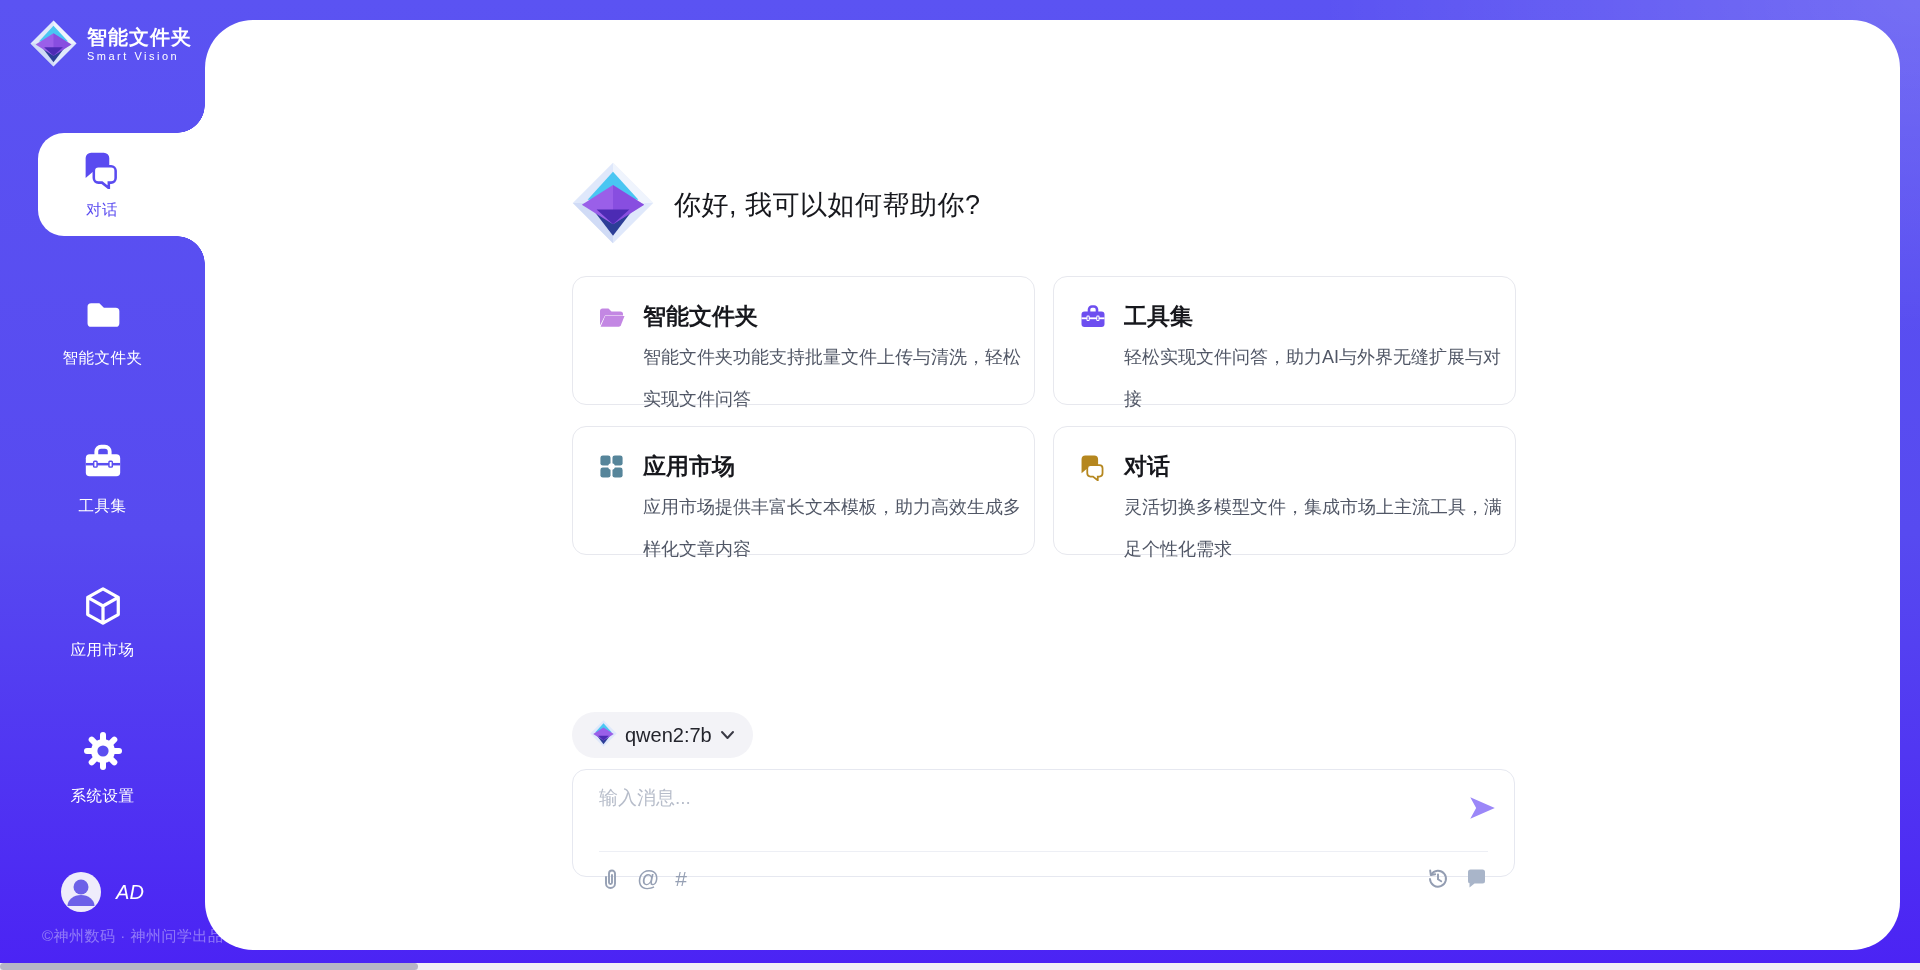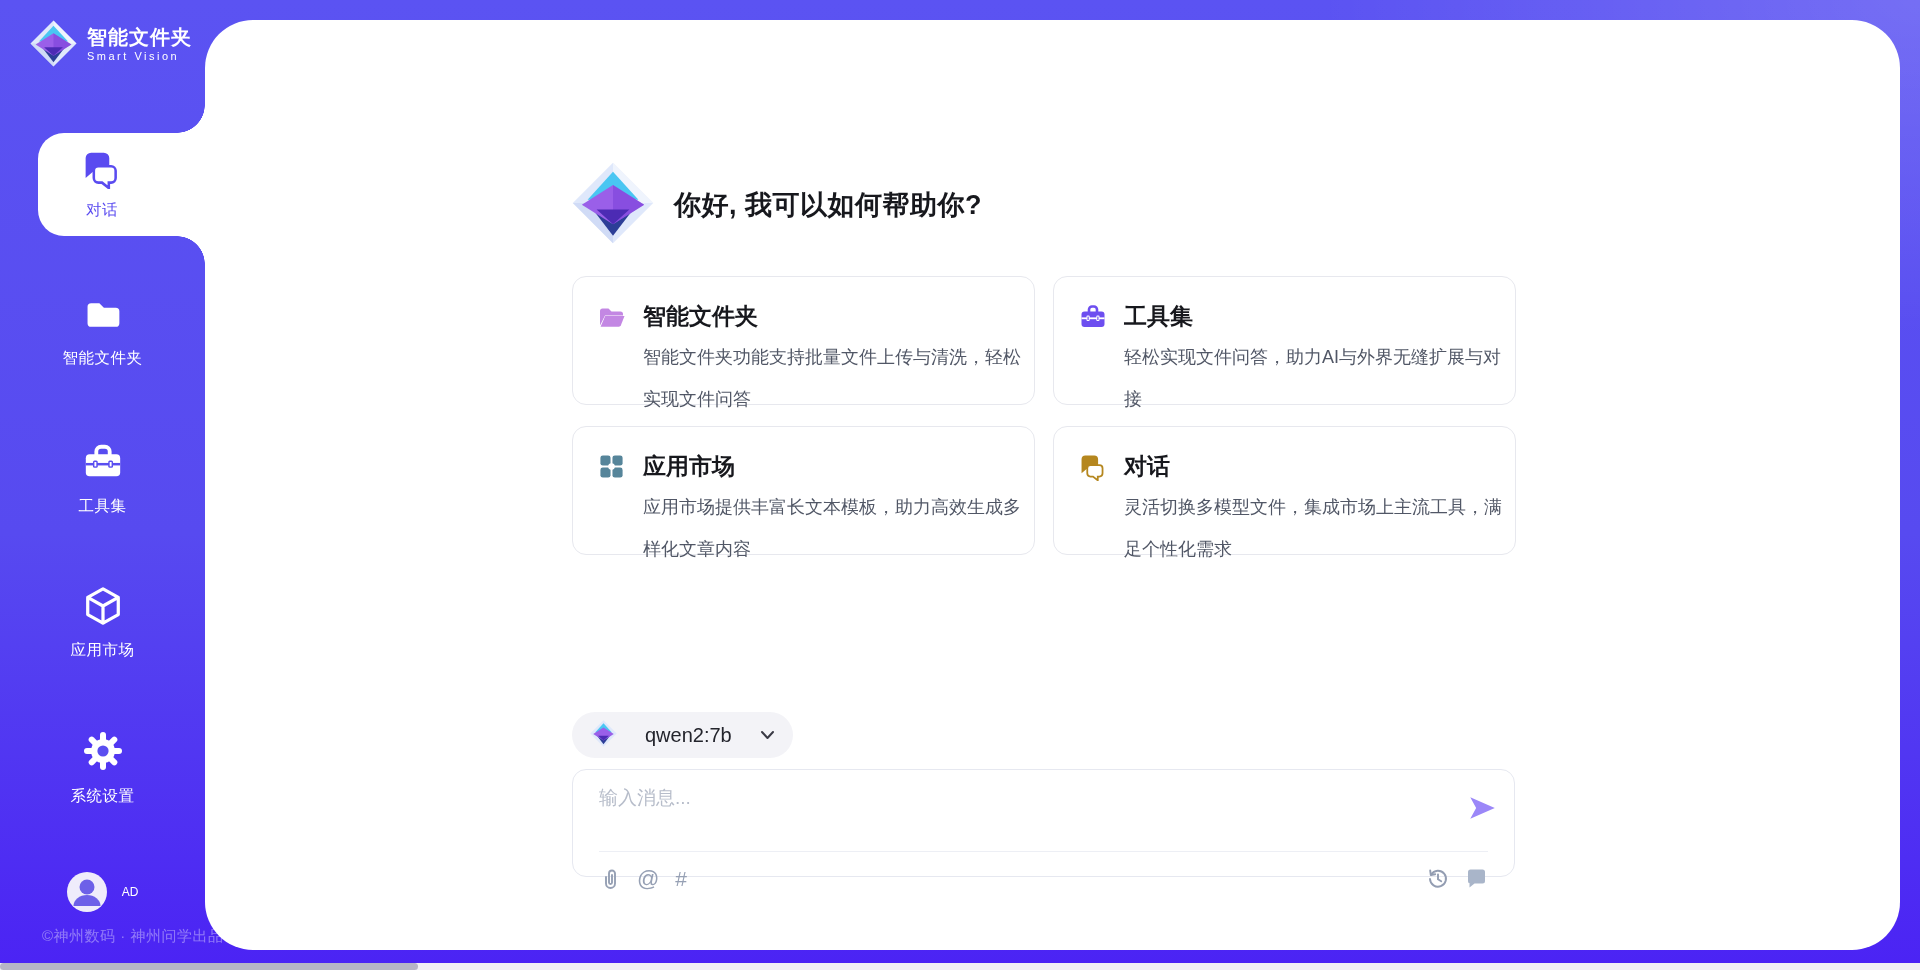--- a/index.html
+++ b/index.html
@@ -41,48 +41,48 @@
   .fillet.bottom{ left:177px; top:236px; background:radial-gradient(circle 28px at 0 100%, rgba(0,0,0,0) 27.5px, #fff 28px); }
 
   .user-row{
     position:absolute; left:0; top:872px; width:205px; display:flex;
     align-items:center; justify-content:center; gap:15px; cursor:pointer;
   }
   .avatar-circle{
     width:40px; height:40px; border-radius:50%; background:#efecfb;
     display:flex; align-items:flex-end; justify-content:center; overflow:hidden;
   }
-  .user-name{ color:#fff; font-size:12px; font-weight:500; }
+  .user-name{ color:#fff; font-size:20px; font-weight:500;font-style:italic; }
   .copyright{
     position:absolute; left:32px; top:927px; color:rgba(255,255,255,.38);
     font-size:15px; letter-spacing:.5px; white-space:nowrap; z-index:1;margin-left:10px;
   }
 
   
   .main{
     position:absolute; left:205px; top:20px; width:1695px; height:930px;
     background:#fff; border-radius:48px; z-index:2;
   }
 
   .hero{ position:absolute; left:367px; top:142px; display:flex; align-items:center; gap:20px; }
-  .hero-title{ font-size:27px; font-weight:700; color:#17181d; letter-spacing:.5px; }
+  .hero-title{ font-size:27px; font-weight:400; color:#17181d; letter-spacing:.5px; }
 
   .card{
     position:absolute; width:463px; height:129px; background:#fff;
     border:1px solid #e7e8ee; border-radius:14px; cursor:pointer;
   }
   .card-0{ left:367px; top:256px; } .card-1{ left:848px; top:256px; }
   .card-2{ left:367px; top:406px; } .card-3{ left:848px; top:406px; }
   .card-icon{ position:absolute; left:25px; top:26px; }
   .card-title{ position:absolute; left:70px; top:24px; font-size:23px; font-weight:700; color:#17181d; line-height:30px; }
   .card-desc{ position:absolute; left:70px; top:59px; width:378px; font-size:18px; color:#515766; line-height:42px; }
 
   .model-pill{
     position:absolute; left:367px; top:692px; height:46px; padding:0 18px;
-    background:#f3f3f7; border-radius:23px; display:flex; align-items:center; gap:28px; cursor:pointer;
+    background:#f3f3f7; border-radius:23px; display:flex; align-items:center; gap:8px; cursor:pointer;
   }
   .model-pill-label{ font-size:20px; color:#23242c; font-weight:500; }
 
   .composer{
     position:absolute; left:367px; top:749px; width:943px; height:108px;
     background:#fff; border:1px solid #e6e8f0; border-radius:14px;
   }
   .composer textarea{
     position:absolute; left:26px; top:14px; width:840px; height:62px;
     border:none; outline:none; resize:none; background:transparent;

